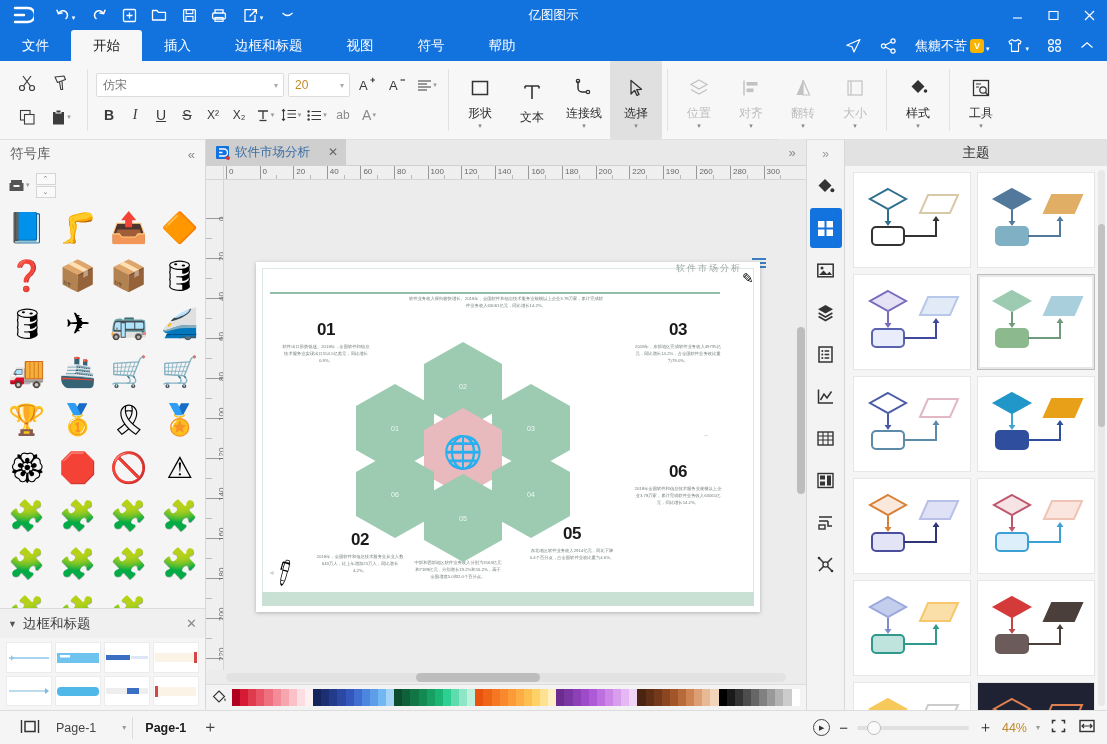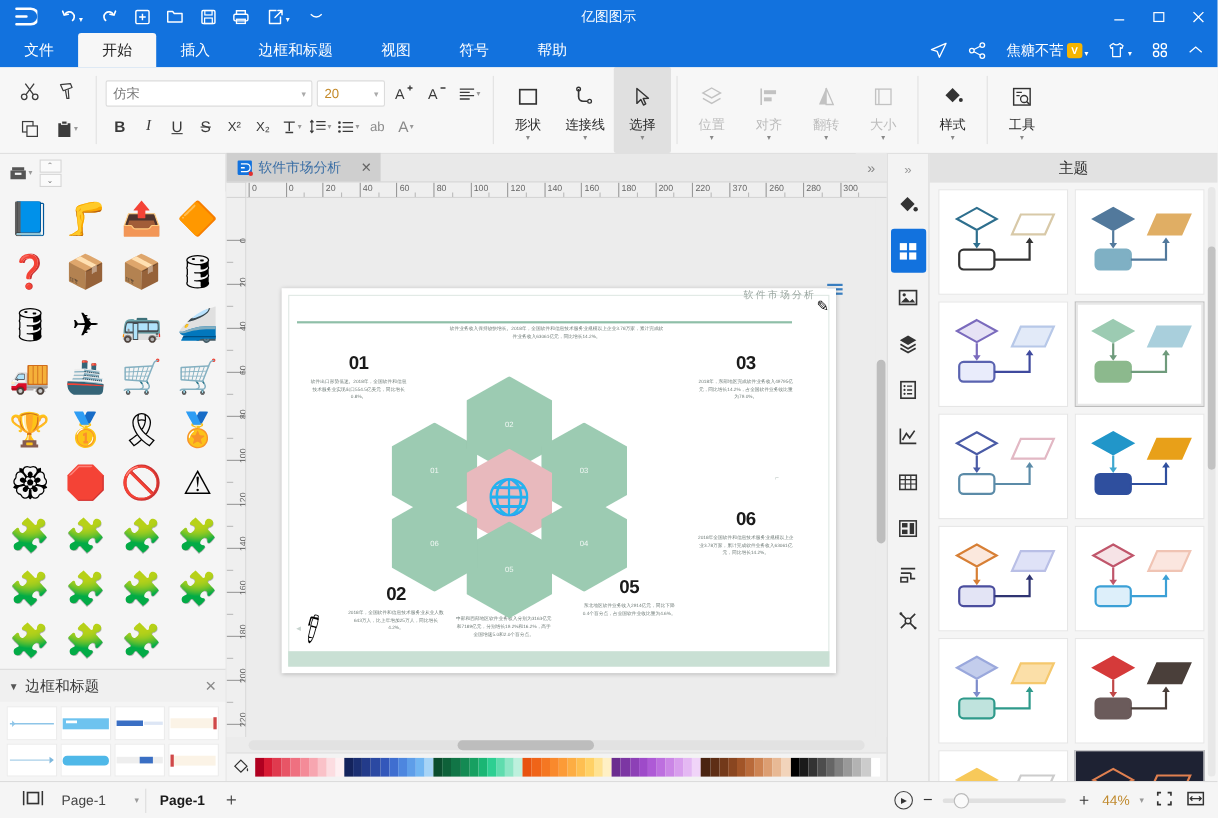--- a/index.html
+++ b/index.html
@@ -470,20 +470,29 @@
         <svg width="22" height="22" viewBox="0 0 22 22">
             <rect x="3.5" y="4.5" width="15" height="13" stroke="#333" stroke-width="1.5" fill="none"></rect>
           </svg>
       </div>
       <div class="rb-big-lbl">形状</div>
       <div class="rb-big-caret">▾</div>
     </div>
     <div class="rb-big">
       <div class="rb-big-ico">
         <svg width="22" height="22" viewBox="0 0 22 22">
+            <path d="M4 5 H18 M11 5 V18" stroke="#333" stroke-width="1.6"></path>
+            <path d="M4 5 V7.4 M18 5 V7.4" stroke="#333" stroke-width="1.6"></path>
+          </svg>
+      </div>
+      <div class="rb-big-lbl">文本</div>
+    </div>
+    <div class="rb-big">
+      <div class="rb-big-ico">
+        <svg width="22" height="22" viewBox="0 0 22 22">
             <path d="M5 4 V11 A4 4 0 0 0 9 15 H13" stroke="#333" stroke-width="1.5" fill="none"></path>
             <circle cx="5" cy="4" r="1.7" stroke="#333" stroke-width="1.2" fill="none"></circle>
             <circle cx="15" cy="15" r="1.7" stroke="#333" stroke-width="1.2" fill="none"></circle>
           </svg>
       </div>
       <div class="rb-big-lbl">连接线</div>
       <div class="rb-big-caret">▾</div>
     </div>
     <div class="rb-big active">
       <div class="rb-big-ico">
@@ -562,20 +571,24 @@
           </svg>
       </div>
       <div class="rb-big-lbl">工具</div>
       <div class="rb-big-caret">▾</div>
     </div>
   </div>
 
   <div class="body">
 
     <div class="leftpanel">
+      <div class="lp-header">
+        <span class="lp-title">符号库</span>
+        <span class="lp-collapse">«</span>
+      </div>
       <div class="lp-search">
         <div class="lp-lib-btn">
           <svg width="17" height="15" viewBox="0 0 17 15">
               <path d="M1.5 5 H15.5 V13 H1.5 Z" fill="#555"></path>
               <path d="M3 2 H14 V5 H3 Z" fill="#555"></path>
               <rect x="5.5" y="7" width="6" height="2" fill="#f5f5f5"></rect>
             </svg>
           <span class="mini-caret">▾</span>
         </div>
         <div class="lp-navbtns">
@@ -716,21 +729,21 @@
             <div class="rtick" style="left: 270.8px;">140</div>
             <div class="rtick minor" style="left: 287.6px;"></div>
             <div class="rtick" style="left: 304.4px;">160</div>
             <div class="rtick minor" style="left: 321.2px;"></div>
             <div class="rtick" style="left: 338px;">180</div>
             <div class="rtick minor" style="left: 354.8px;"></div>
             <div class="rtick" style="left: 371.6px;">200</div>
             <div class="rtick minor" style="left: 388.4px;"></div>
             <div class="rtick" style="left: 405.2px;">220</div>
             <div class="rtick minor" style="left: 422px;"></div>
-            <div class="rtick" style="left: 438.8px;">370</div>
+            <div class="rtick" style="left: 438.8px;">190</div>
             <div class="rtick minor" style="left: 455.6px;"></div>
             <div class="rtick" style="left: 472.4px;">260</div>
             <div class="rtick minor" style="left: 489.2px;"></div>
             <div class="rtick" style="left: 506px;">280</div>
             <div class="rtick minor" style="left: 522.8px;"></div>
             <div class="rtick" style="left: 539.6px;">300</div>
             <div class="rtick minor" style="left: 556.4px;"></div>
           </div>
       </div>
 

